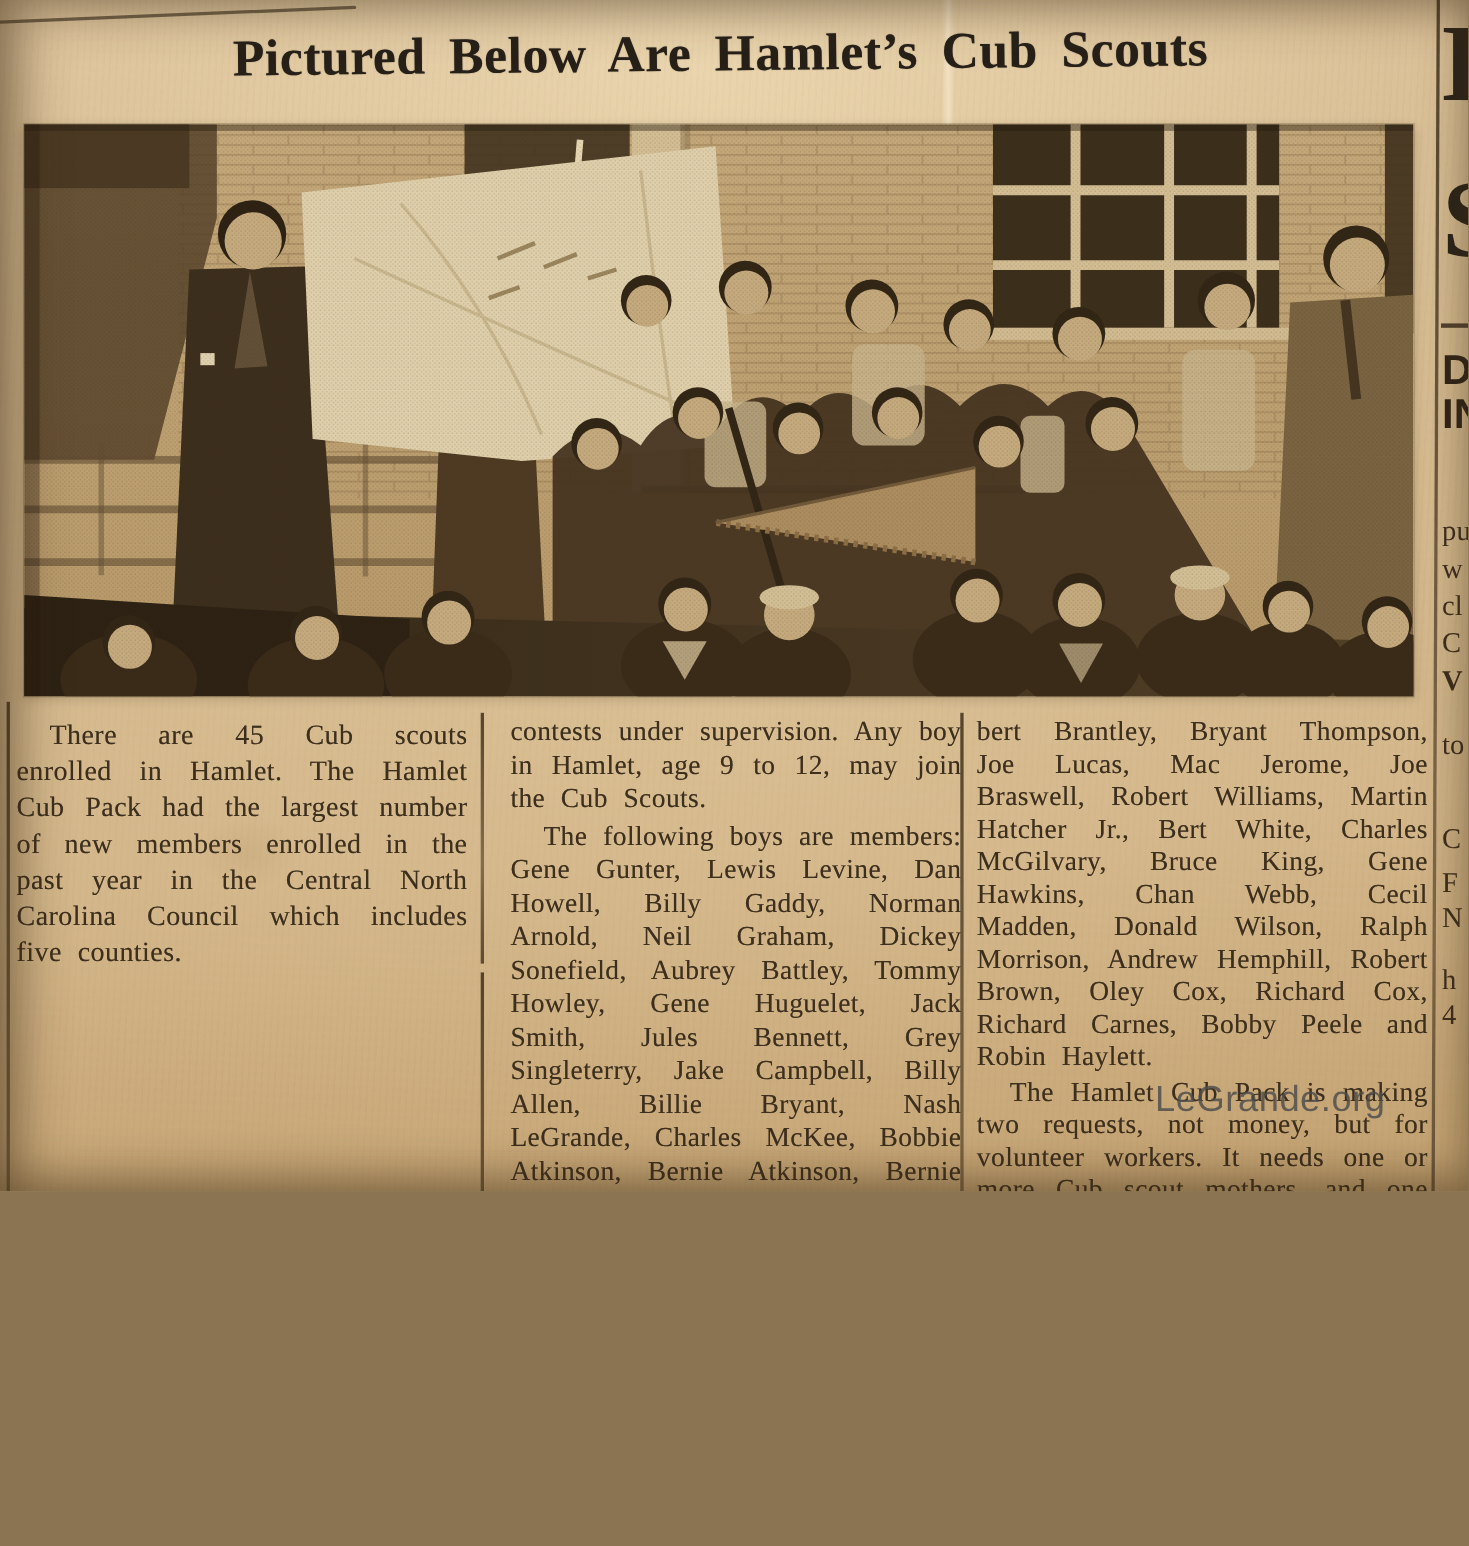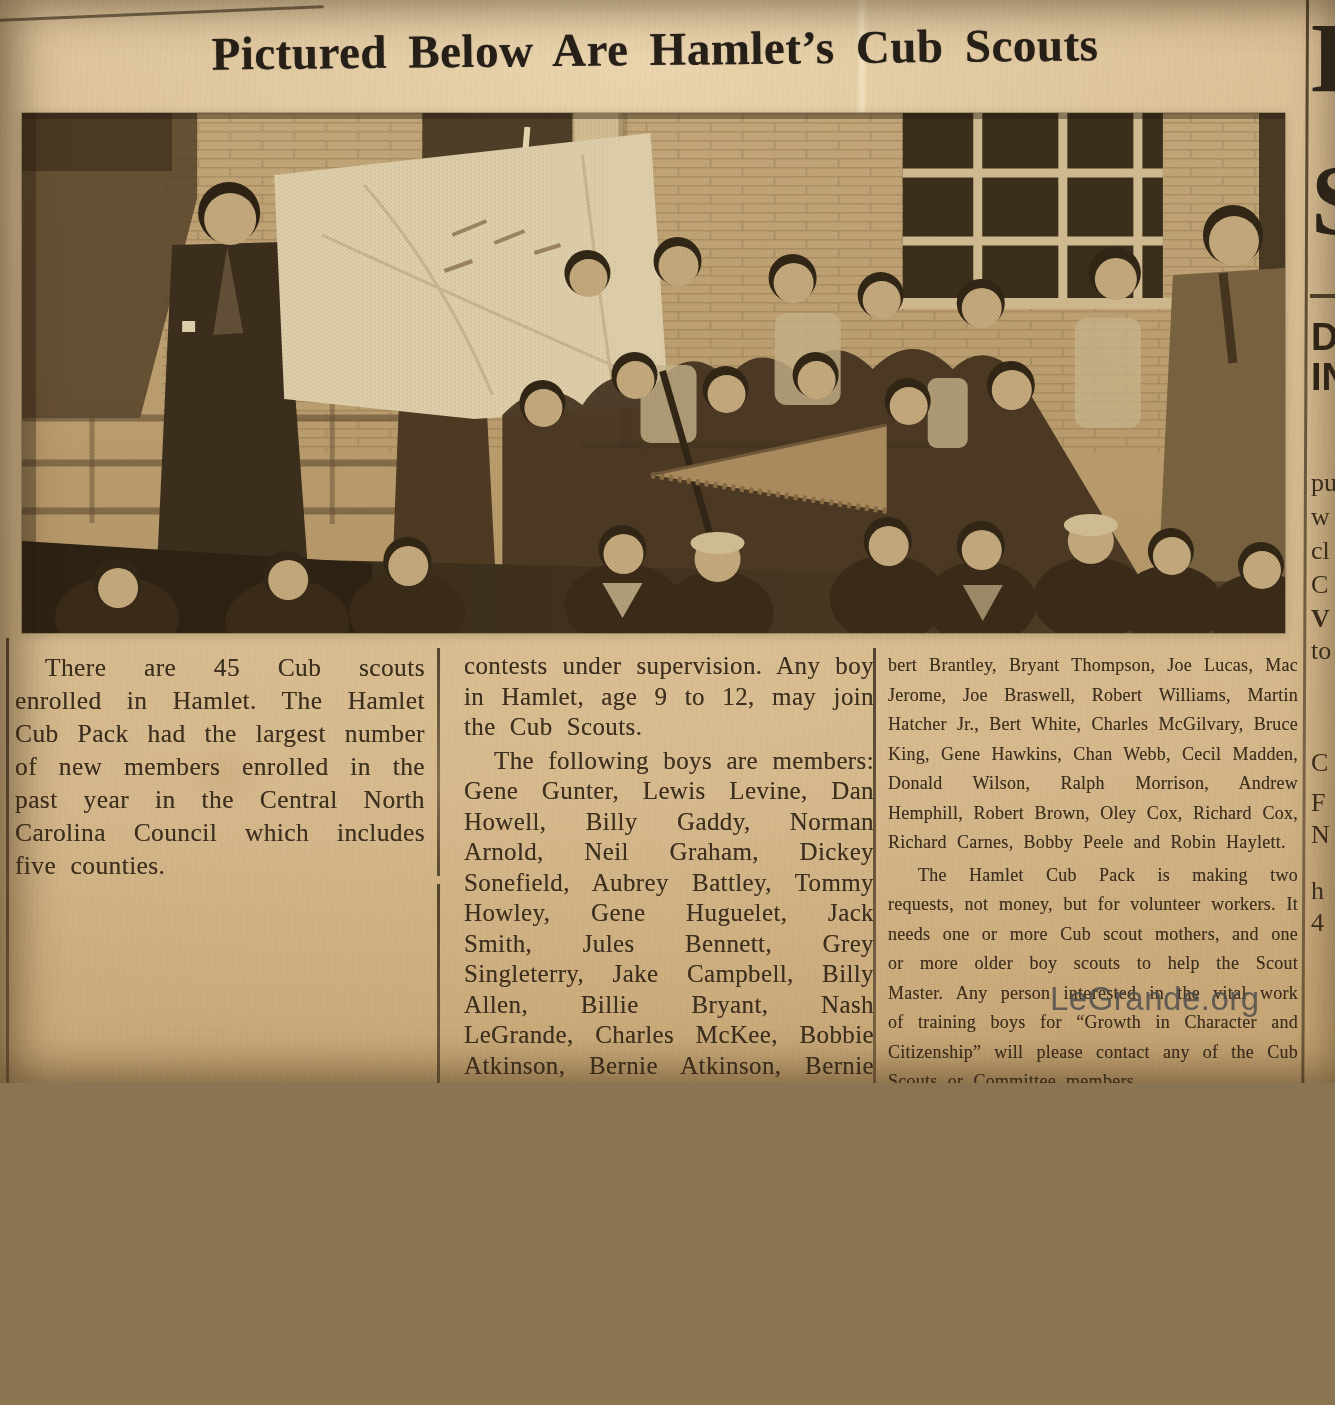--- a/index.html
+++ b/index.html
@@ -37,21 +37,21 @@
     box-shadow:0 0 0 1px rgba(40,30,16,.25), 0 2px 10px rgba(40,30,16,.2);}
   .photo-wrap svg{display:block; width:100%; height:100%;}
   
   .col{position:absolute; top:651px; width:410px; text-align:justify; color:#3d2f1e;
        letter-spacing:.015em; word-spacing:.30em;
        text-shadow:0 0 .5px rgba(61,47,30,.5);}
   .col p{margin:0 0 3px 0; text-indent:30px;}
   .col p.noindent{text-indent:0;}
   .col1{left:15px;  font-size:25.5px; line-height:33px;}
   .col2{left:464px; font-size:25px;   line-height:30.5px;}
-  .col3{left:888px; font-size:18px;   line-height:29.5px;}
+  .col3{left:888px; font-size:25px;   line-height:29.5px;}
   .watermark{position:absolute; left:1050px; top:980px;
     font-family:"Liberation Sans", sans-serif; font-size:33px; color:#4c4c4c; opacity:.82; letter-spacing:.5px;}
   
   .vrule{position:absolute; width:3px; background:linear-gradient(180deg, rgba(62,47,29,.85), rgba(62,47,29,.55) 60%, rgba(62,47,29,.8));}
   .vr-left{left:6px; top:638px; height:762px;}
   .vr-c1a{left:437px; top:648px; height:228px;}
   .vr-c1b{left:437px; top:884px; height:508px;}
   .vr-c2{left:873px; top:648px; height:744px;}
   .vr-right{left:1303px; top:0; height:1398px; transform:rotate(.25deg);}
   .hrule{position:absolute; height:4px; background:rgba(50,38,22,.85); border-radius:2px;}
@@ -63,21 +63,21 @@
   .sliver .big{font-size:100px; font-weight:bold; color:#2b241b; line-height:1;}
   .sliver .b1{top:8px;}
   .sliver .b2{top:150px;}
   .sliver .srule{left:2px; top:294px; width:25px; height:4px; background:rgba(50,38,22,.8); display:block; position:absolute;}
   .sliver .sub{font-family:"Liberation Sans", sans-serif; font-weight:bold; font-size:38px; line-height:1;}
   .sliver .d1{top:318px;}
   .sliver .d2{top:358px;}
   .sliver .frag{font-size:26px; color:#3d2f1e;}
   .sliver .f0{top:468px;} .sliver .f1{top:502px;} .sliver .f2{top:536px;}
   .sliver .f3{top:570px;} .sliver .f4{top:604px; font-weight:bold;}
-  .sliver .f5{top:636px;} .sliver .f6{top:748px;} .sliver .f7{top:788px;}
+  .sliver .f5{top:662px;} .sliver .f6{top:748px;} .sliver .f7{top:788px;}
   .sliver .f8{top:820px;} .sliver .f9{top:876px;} .sliver .f10{top:908px;}
   .sliver .srule2{left:2px; top:1372px; width:25px; height:4px; background:rgba(50,38,22,.8); display:block; position:absolute;}
 </style>
 </head>
 <body>
 
 <div class="page">
   <div class="grain"></div>
   <div class="scanline-top"></div>
   <div class="crease"></div>

